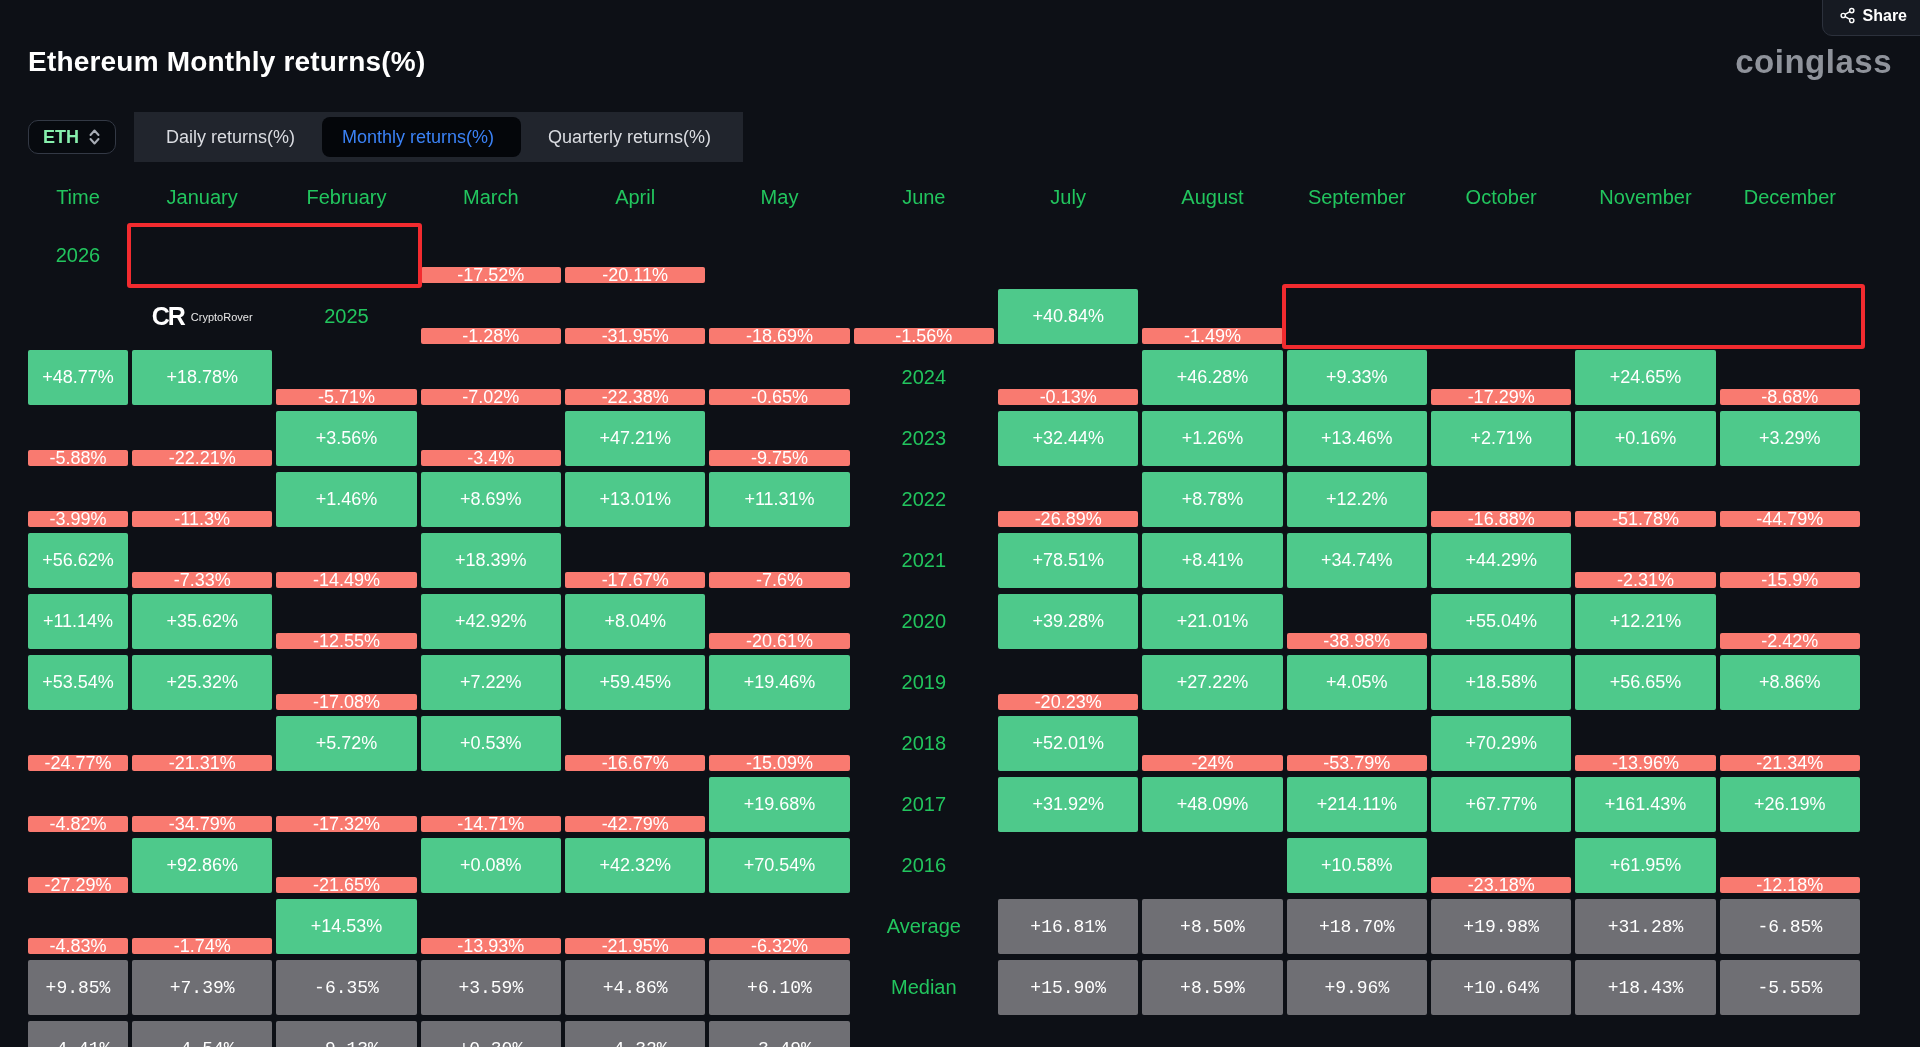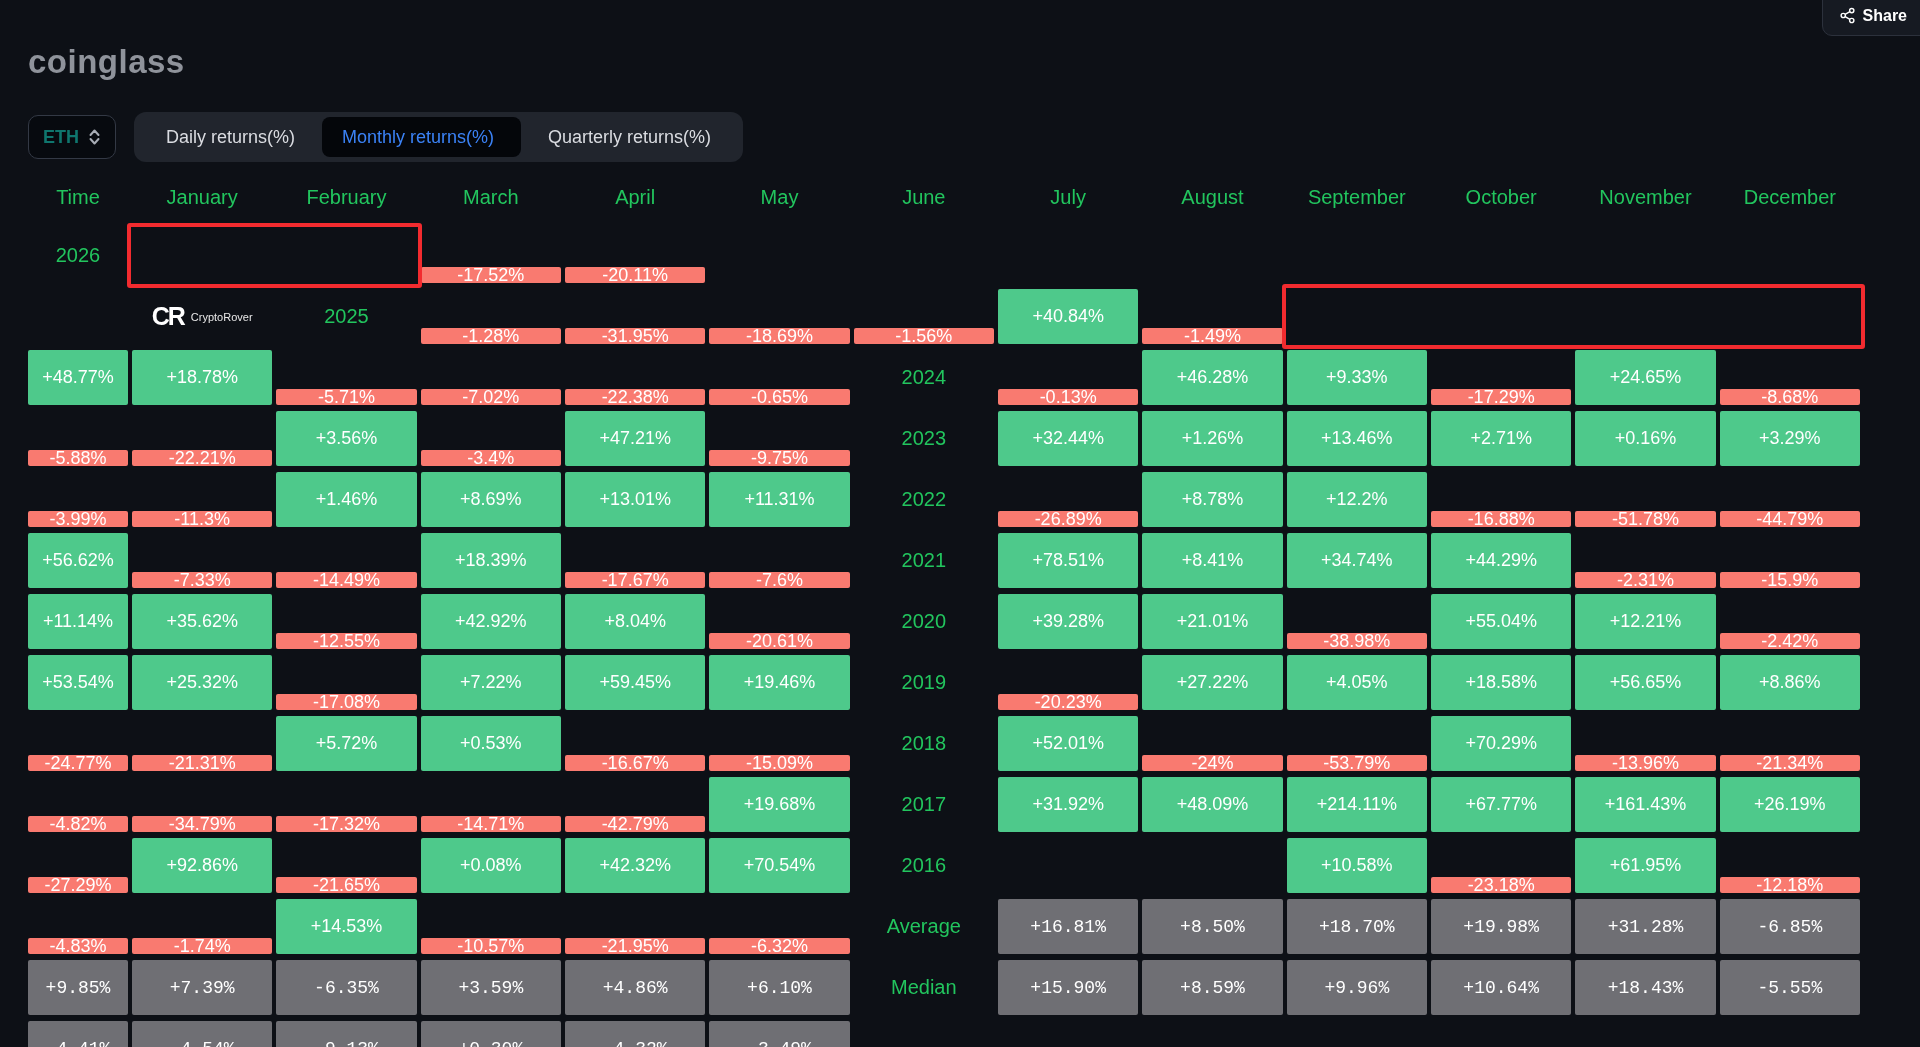--- a/index.html
+++ b/index.html
@@ -25,28 +25,28 @@
 
   
   .header-row { display: flex; justify-content: space-between; align-items: center; height: 56px; }
   .title { font-size: 28px; font-weight: 700; letter-spacing: .2px; }
   .logo { font-size: 33px; font-weight: 700; color: #8F939B; letter-spacing: .5px; }
 
   
   .controls-row { display: flex; align-items: center; gap: 18px; margin-top: 22px; }
   .symbol-select {
     display: flex; align-items: center; justify-content: center; gap: 9px;
-    width: 88px; height: 44px;
+    width: 88px; height: 34px;
     background: #070A0F; border: 1px solid #333945; border-radius: 10px;
-    color: #0f766e; font-size: 18px; font-weight: 600;
+    color: #86efac; font-size: 18px; font-weight: 600;
     font-family: "Liberation Sans", sans-serif; cursor: pointer;
   }
   .tabs {
     display: flex; align-items: center; height: 50px; padding: 5px;
-    background: #21252D; border-radius: 12px;
+    background: #21252D; border-radius: 0;
   }
   .tab {
     height: 40px; padding: 0 27px; border: none; border-radius: 8px;
     background: transparent; color: #DADCE1; font-size: 18px;
     font-family: "Liberation Sans", sans-serif; cursor: pointer;
   }
   .tab.active { background: #04060A; color: #3b82f6; padding-left: 20px; }
 
   
   .grid {
@@ -95,20 +95,21 @@
       <circle cx="18" cy="5" r="3"></circle>
         <circle cx="6" cy="12" r="3"></circle>
         <circle cx="18" cy="19" r="3"></circle>
       <line x1="8.6" y1="10.5" x2="15.4" y2="6.5"></line>
         <line x1="8.6" y1="13.5" x2="15.4" y2="17.5"></line>
     </svg>
     <span>Share</span>
   </button>
 
   <div class="header-row">
+    <div class="title">Ethereum Monthly returns(%)</div>
     <div class="logo">coinglass</div>
   </div>
 
   <div class="controls-row">
     <button class="symbol-select">
       <span>ETH</span>
       <svg width="13" height="20" viewBox="0 0 13 20" fill="none" stroke="#A8ADB6" stroke-width="2" stroke-linecap="round" stroke-linejoin="round">
         <polyline points="2.5,8 6.5,3.5 10.5,8"></polyline>
         <polyline points="2.5,12 6.5,16.5 10.5,12"></polyline>
       </svg>
@@ -275,21 +276,21 @@
       <div class="rowlab">2016</div>
       <div class="cell empty"></div>
       <div class="cell empty"></div>
       <div class="cell pos">+10.58%</div>
       <div class="cell neg">-23.18%</div>
       <div class="cell pos">+61.95%</div>
       <div class="cell neg">-12.18%</div>
       <div class="cell neg">-4.83%</div>
       <div class="cell neg">-1.74%</div>
       <div class="cell pos">+14.53%</div>
-      <div class="cell neg">-10.57%</div>
+      <div class="cell neg">-13.93%</div>
       <div class="cell neg">-21.95%</div>
       <div class="cell neg">-6.32%</div>
       <div class="rowlab">Average</div>
       <div class="cell neutral">+16.81%</div>
       <div class="cell neutral">+8.50%</div>
       <div class="cell neutral">+18.70%</div>
       <div class="cell neutral">+19.98%</div>
       <div class="cell neutral">+31.28%</div>
       <div class="cell neutral">-6.85%</div>
       <div class="cell neutral">+9.85%</div>

